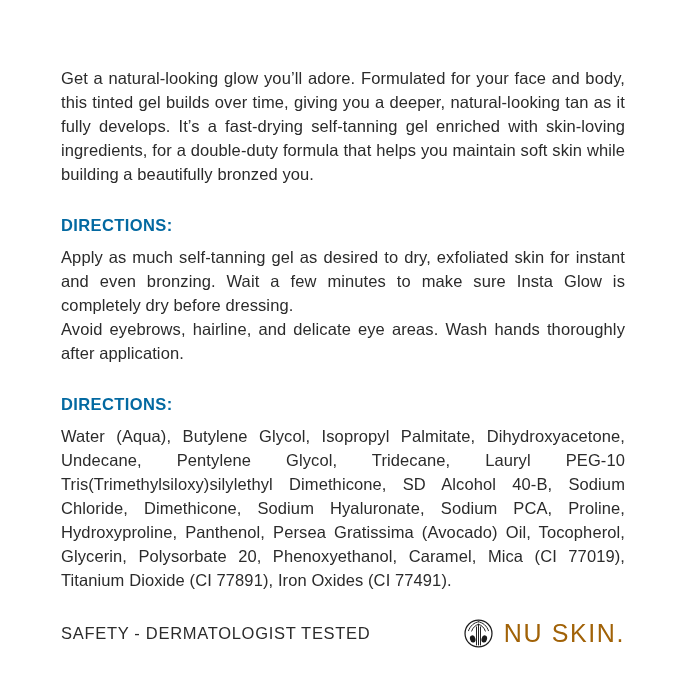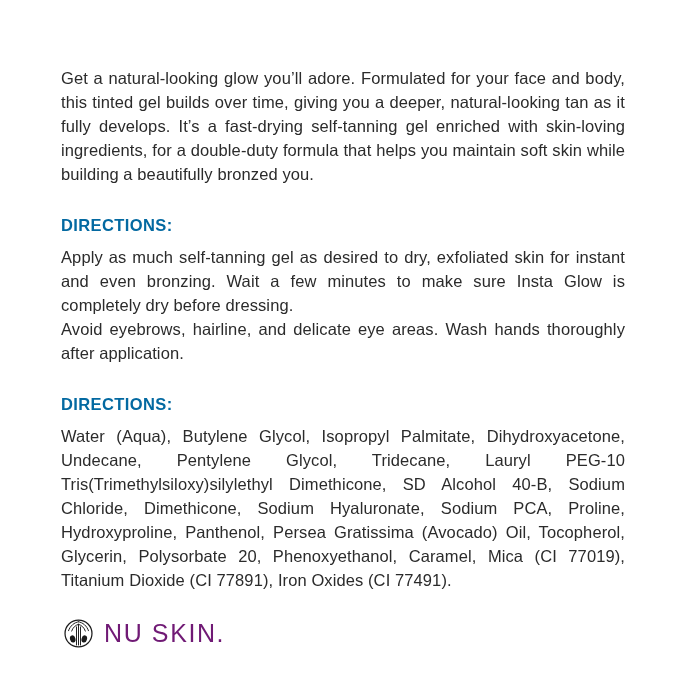--- a/index.html
+++ b/index.html
@@ -55,21 +55,21 @@
   }
   .brand-icon {
     width: 35px;
     height: 35px;
     display: block;
   }
   .wordmark {
     font-size: 25px;
     font-weight: 300;
     letter-spacing: 1.6px;
-    color: #701a75;
+    color: #a16207;
     white-space: nowrap;
   }
 </style>
 </head>
 <body>
 
 <main class="label">
 
   <p class="para">Get a natural-looking glow you’ll adore. Formulated for your face and body, this tinted gel builds over time, giving you a deeper, natural-looking tan as it fully develops. It’s a fast-drying self-tanning gel enriched with skin-loving ingredients, for a double-duty formula that helps you maintain soft skin while building a beautifully bronzed you.</p>
 
@@ -78,20 +78,21 @@
     <p class="para">Apply as much self-tanning gel as desired to dry, exfoliated skin for instant and even bronzing. Wait a few minutes to make sure Insta Glow is completely dry before dressing.</p>
     <p class="para">Avoid eyebrows, hairline, and delicate eye areas. Wash hands thoroughly after application.</p>
   </section>
 
   <section>
     <h2 class="heading">DIRECTIONS:</h2>
     <p class="para">Water (Aqua), Butylene Glycol, Isopropyl Palmitate, Dihydroxyacetone, Undecane, Pentylene Glycol, Tridecane, Lauryl PEG-10 Tris(Trimethylsiloxy)silylethyl Dimethicone, SD Alcohol 40-B, Sodium Chloride, Dimethicone, Sodium Hyaluronate, Sodium PCA, Proline, Hydroxyproline, Panthenol, Persea Gratissima (Avocado) Oil, Tocopherol, Glycerin, Polysorbate 20, Phenoxyethanol, Caramel, Mica (CI 77019), Titanium Dioxide (CI 77891), Iron Oxides (CI 77491).</p>
   </section>
 
   <footer class="footer">
+    <span class="safety">SAFETY - DERMATOLOGIST TESTED</span>
     <div class="brand">
       <svg class="brand-icon" viewBox="0 0 40 40" xmlns="http://www.w3.org/2000/svg" fill="none">
 
         <circle cx="20" cy="20" r="15.4" stroke="#1a1a1a" stroke-width="1.4"></circle>
 
         <g stroke="#1a1a1a" stroke-width="1.1" stroke-linecap="round">
           <line x1="20" y1="33.2" x2="20" y2="9.5"></line>
           <line x1="17.7" y1="33.2" x2="17.7" y2="12.5"></line>
           <line x1="22.3" y1="33.2" x2="22.3" y2="12.5"></line>
 

